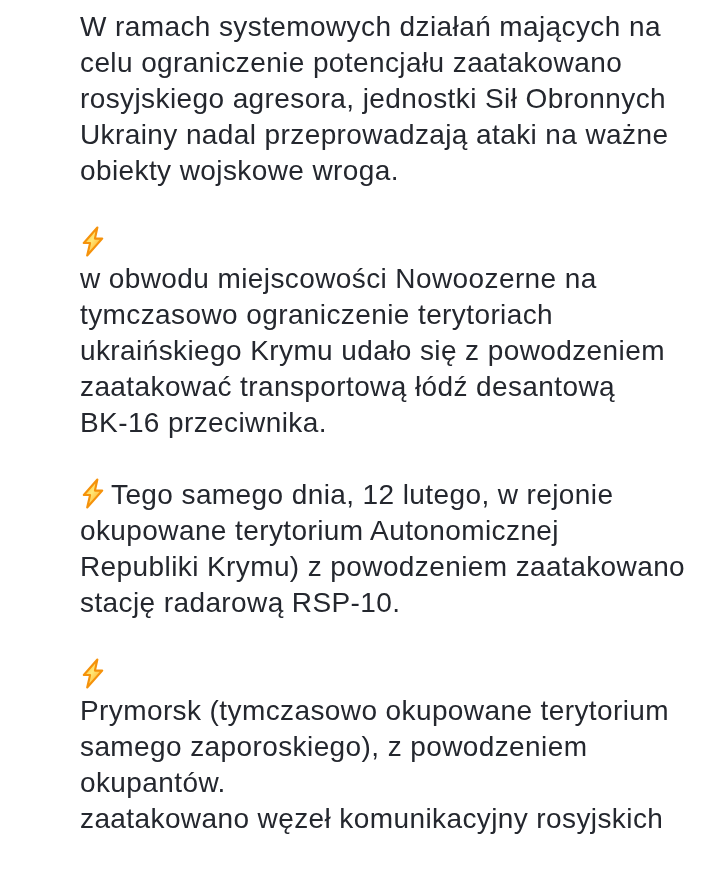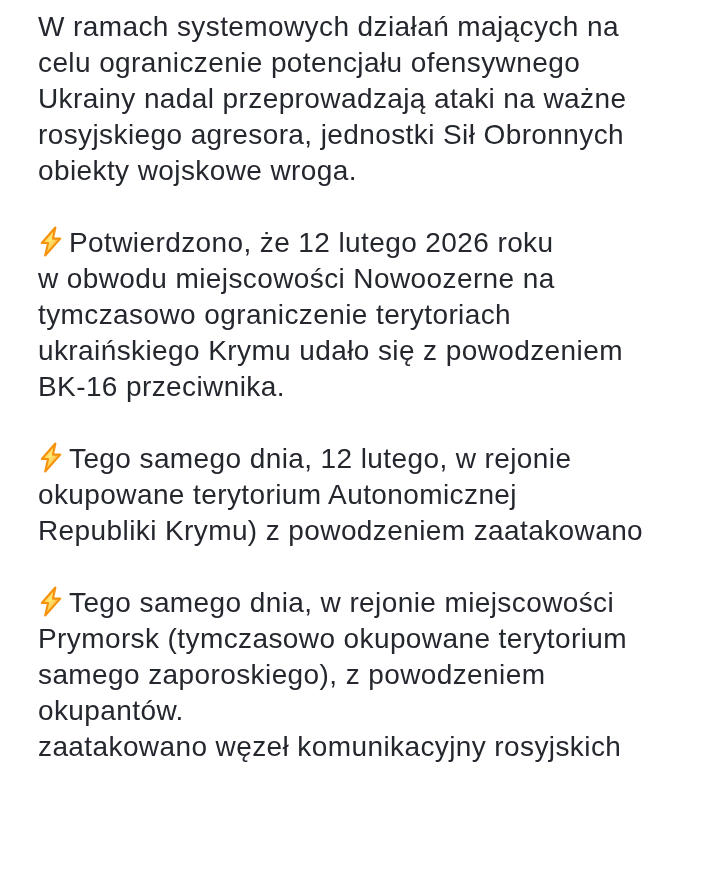--- a/index.html
+++ b/index.html
@@ -20,20 +20,21 @@
   p.para {
     margin: 0 0 36px 0;
     font-size: 28px;
     line-height: 36px;
     font-weight: 400;
     letter-spacing: 0.4px;
   }
   .line {
     display: block;
     white-space: nowrap;
+    margin-left: 42px;
   }
   .bolt {
     display: inline-block;
     width: 26px;
     height: 31px;
     margin-right: 5px;
     vertical-align: -5px;
   }
   .defs-holder {
     position: absolute;
@@ -52,53 +53,55 @@
       <stop offset="0.45" stop-color="#ffe877"></stop>
       <stop offset="1" stop-color="#ff9100"></stop>
     </linearGradient>
   </defs>
 </svg>
 
 <main class="post">
 
   <p class="para">
     <span class="line">W ramach systemowych działań mających na</span>
-    <span class="line">celu ograniczenie potencjału ofensywnego</span>
+    <span class="line">celu ograniczenie potencjału zaatakowano</span>
+    <span class="line">rosyjskiego agresora, jednostki Sił Obronnych</span>
     <span class="line">Ukrainy nadal przeprowadzają ataki na ważne</span>
-    <span class="line">rosyjskiego agresora, jednostki Sił Obronnych</span>
     <span class="line">obiekty wojskowe wroga.</span>
   </p>
 
   <p class="para">
     <span class="line">
       <svg class="bolt" viewBox="0 0 26 32">
         <path d="M17.5 1.5 L3.5 17.5 L10 17.5 L7 30.5 L22.5 13 L15 13 Z" fill="url(#boltGrad)" stroke="#f5920b" stroke-width="2.2" stroke-linejoin="round"></path>
-      </svg><span>Potwierdzono, że 12 lutego 2026 roku</span>
+      </svg>
     </span>
     <span class="line">w obwodu miejscowości Nowoozerne na</span>
     <span class="line">tymczasowo ograniczenie terytoriach</span>
     <span class="line">ukraińskiego Krymu udało się z powodzeniem</span>
+    <span class="line">zaatakować transportową łódź desantową</span>
     <span class="line">BK-16 przeciwnika.</span>
   </p>
 
   <p class="para">
     <span class="line">
       <svg class="bolt" viewBox="0 0 26 32">
         <path d="M17.5 1.5 L3.5 17.5 L10 17.5 L7 30.5 L22.5 13 L15 13 Z" fill="url(#boltGrad)" stroke="#f5920b" stroke-width="2.2" stroke-linejoin="round"></path>
       </svg><span>Tego samego dnia, 12 lutego, w rejonie</span>
     </span>
     <span class="line">okupowane terytorium Autonomicznej</span>
     <span class="line">Republiki Krymu) z powodzeniem zaatakowano</span>
+    <span class="line">stację radarową RSP-10.</span>
   </p>
 
   <p class="para">
     <span class="line">
       <svg class="bolt" viewBox="0 0 26 32">
         <path d="M17.5 1.5 L3.5 17.5 L10 17.5 L7 30.5 L22.5 13 L15 13 Z" fill="url(#boltGrad)" stroke="#f5920b" stroke-width="2.2" stroke-linejoin="round"></path>
-      </svg><span>Tego samego dnia, w rejonie miejscowości</span>
+      </svg>
     </span>
     <span class="line">Prymorsk (tymczasowo okupowane terytorium</span>
     <span class="line">samego zaporoskiego), z powodzeniem</span>
     <span class="line">okupantów.</span>
     <span class="line">zaatakowano węzeł komunikacyjny rosyjskich</span>
   </p>
 
 </main>
 
 </body></html>

